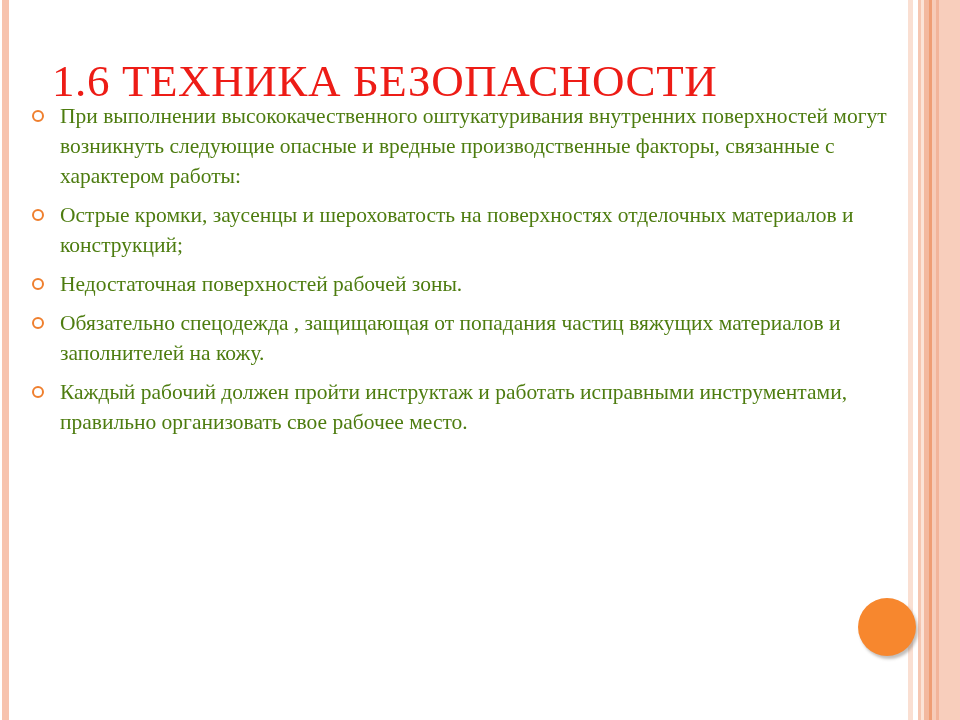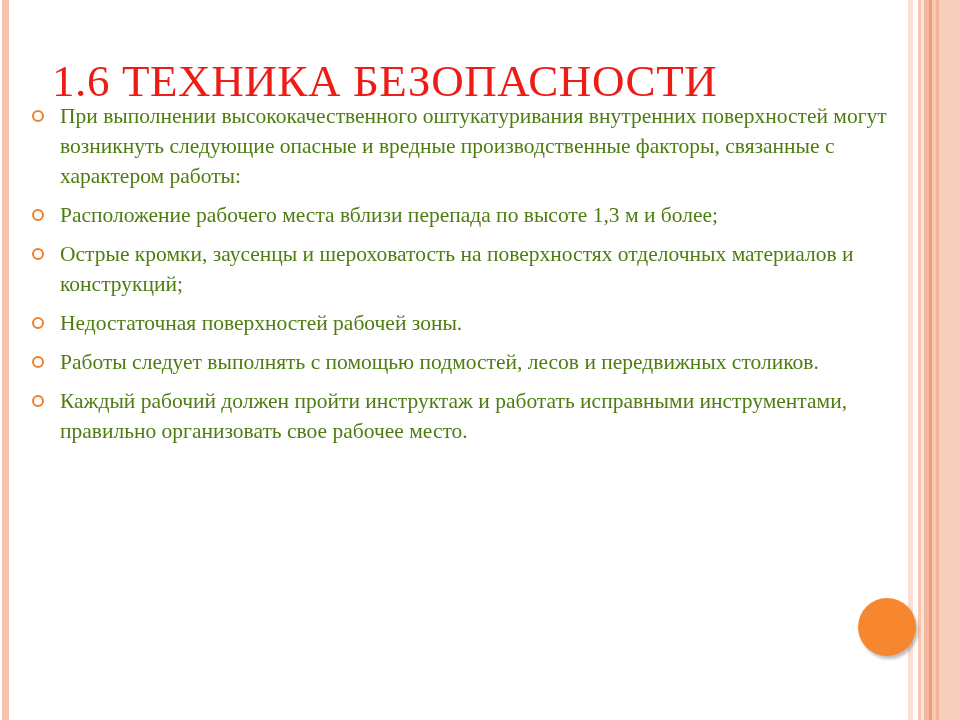--- a/index.html
+++ b/index.html
@@ -142,33 +142,29 @@
 
   <h1 class="slide-title">1.6 ТЕХНИКА БЕЗОПАСНОСТИ</h1>
 
   <ul class="bullet-list">
     <li class="bullet-item">
       <span class="bullet-ring"></span>
       <span class="bullet-text">При выполнении высококачественного оштукатуривания внутренних поверхностей могут возникнуть следующие опасные и вредные производственные факторы, связанные с характером работы:</span>
     </li>
     <li class="bullet-item">
       <span class="bullet-ring"></span>
-      <span class="bullet-text">Расположение рабочего места вблизи перепада по высоте 1,3 м и более;</span>
-    </li>
-    <li class="bullet-item">
-      <span class="bullet-ring"></span>
       <span class="bullet-text">Острые кромки, заусенцы и шероховатость на поверхностях отделочных материалов и конструкций;</span>
     </li>
     <li class="bullet-item">
       <span class="bullet-ring"></span>
       <span class="bullet-text">Недостаточная поверхностей рабочей зоны.</span>
     </li>
     <li class="bullet-item">
       <span class="bullet-ring"></span>
-      <span class="bullet-text">Работы следует выполнять с помощью подмостей, лесов  и передвижных столиков.</span>
+      <span class="bullet-text">Обязательно спецодежда , защищающая  от попадания  частиц вяжущих материалов и заполнителей  на кожу.</span>
     </li>
     <li class="bullet-item">
       <span class="bullet-ring"></span>
       <span class="bullet-text">Каждый рабочий должен пройти инструктаж и работать исправными инструментами, правильно организовать свое рабочее место.</span>
     </li>
   </ul>
 
   <div class="deco-circle"></div>
 
 </div>

